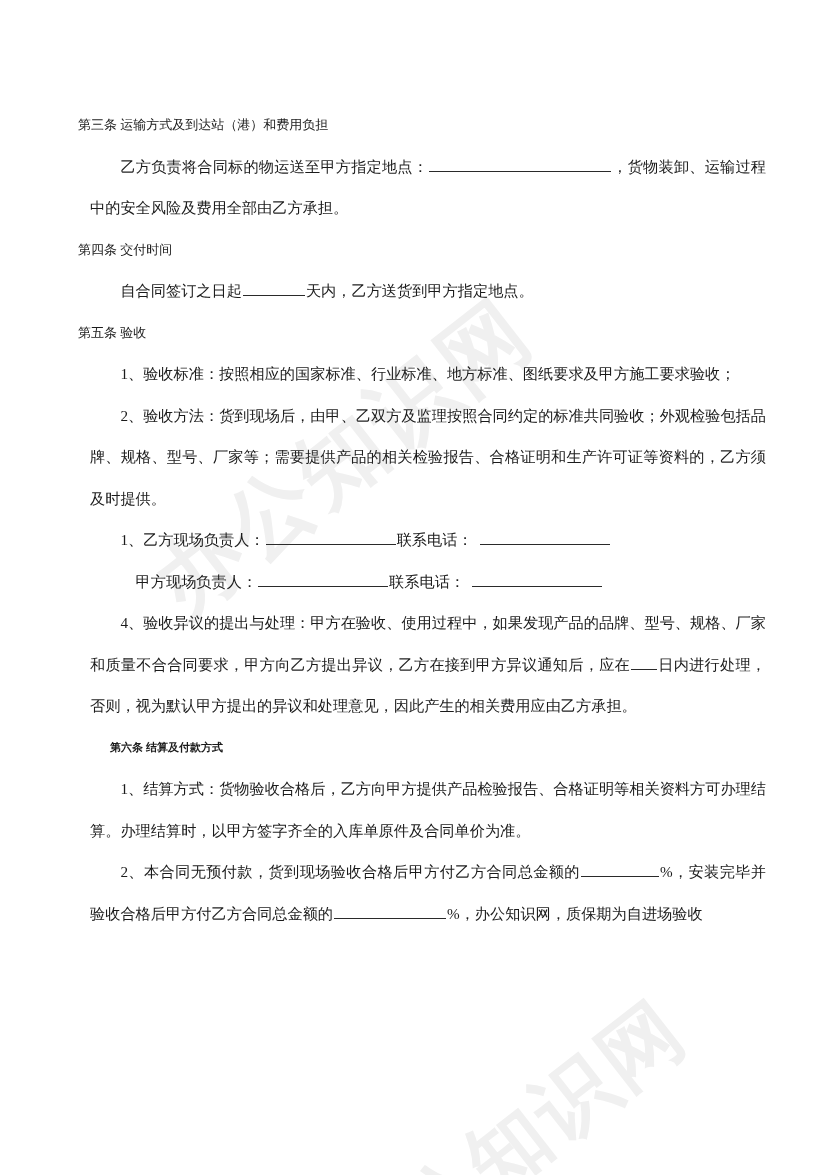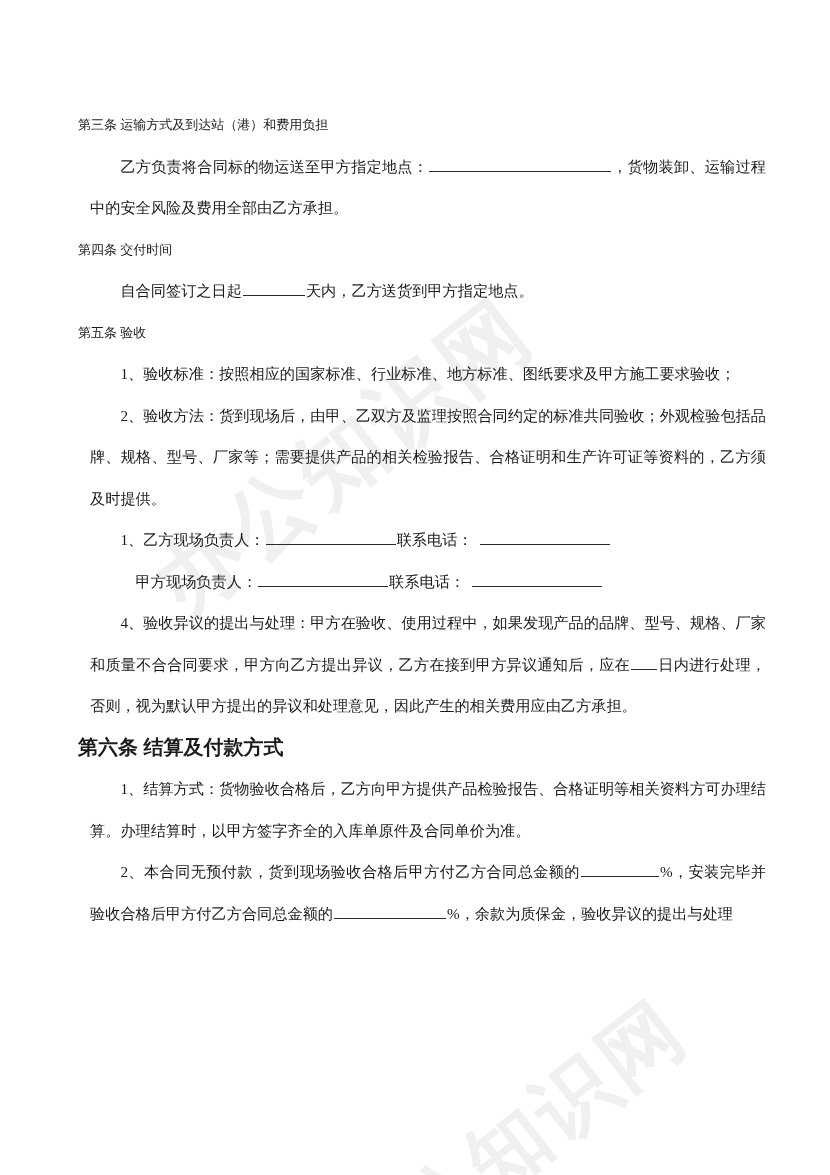--- a/index.html
+++ b/index.html
@@ -71,23 +71,24 @@
   p.heading {
     font-size: 13px;
     line-height: 41.5px;
     color: #1b1b1b;
     margin: 0;
     font-weight: 400;
   }
   
   p.heading.sans {
     font-family: "Liberation Sans", "DejaVu Sans", sans-serif;
-    font-size: 20px;
+    font-size: 11px;
     font-weight: 600;
     letter-spacing: 0px;
+    margin-left: 32px;
   }
   p.indent {
     text-indent: 2em;
   }
   
   p.oblique {
   }
 
   .blank {
     display: inline-block;
@@ -133,16 +134,16 @@
     <p class="line indent"><span>1、乙方现场负责人：</span><span class="blank blank-xl"></span><span>联系电话：</span><span class="gap-sm"></span><span class="blank blank-xl"></span></p>
 
     <p class="line" style="text-indent:3em"><span>甲方现场负责人：</span><span class="blank blank-xl"></span><span>联系电话：</span><span class="gap-sm"></span><span class="blank blank-xl"></span></p>
 
     <p class="line indent"><span>4、验收异议的提出与处理：甲方在验收、使用过程中，如果发现产品的品牌、型号、规格、厂家和质量不合合同要求，甲方向乙方提出异议，乙方在接到甲方异议通知后，应在</span><span class="blank blank-xs"></span><span>日内进行处理，否则，视为默认甲方提出的异议和处理意见，因此产生的相关费用应由乙方承担。</span></p>
 
     <p class="heading sans">第六条 结算及付款方式</p>
 
     <p class="line indent">1、结算方式：货物验收合格后，乙方向甲方提供产品检验报告、合格证明等相关资料方可办理结算。办理结算时，以甲方签字齐全的入库单原件及合同单价为准。</p>
 
-    <p class="line indent"><span>2、本合同无预付款，货到现场验收合格后甲方付乙方合同总金额的</span><span class="blank blank-md"></span><span>%，安装完毕并验收合格后甲方付乙方合同总金额的</span><span class="blank blank-lg"></span><span>%，余款为质保金，验收异议的提出与处理</span></p>
+    <p class="line indent"><span>2、本合同无预付款，货到现场验收合格后甲方付乙方合同总金额的</span><span class="blank blank-md"></span><span>%，安装完毕并验收合格后甲方付乙方合同总金额的</span><span class="blank blank-lg"></span><span>%，办公知识网，质保期为自进场验收</span></p>
 
   </div>
 </div>
 
 </body></html>

